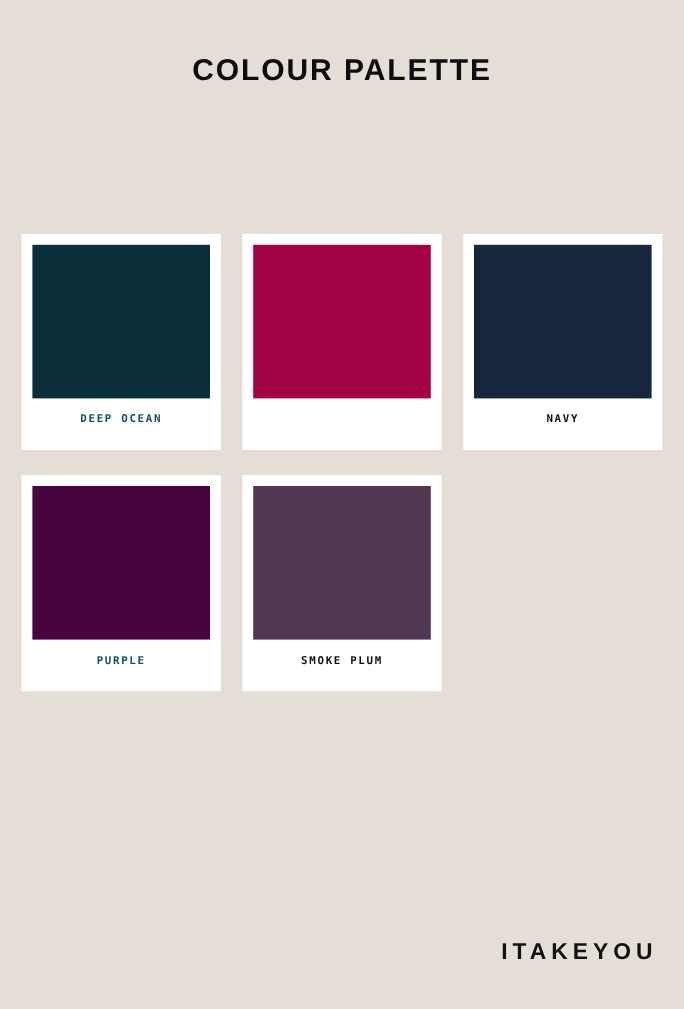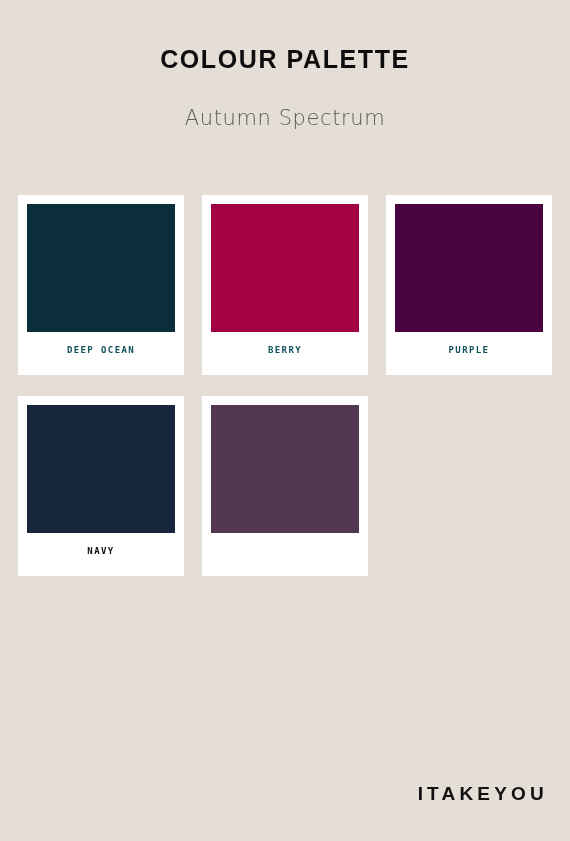--- a/index.html
+++ b/index.html
@@ -117,47 +117,46 @@
     padding-top: 3px;
   }
 </style>
 </head>
 <body>
 
 <div id="palette-page" style="background: rgb(229, 222, 215);">
 
   <div class="header">
     <h1 class="title">COLOUR PALETTE</h1>
-    <p class="subtitle">Autumn Spectrum</p>
   </div>
 
   <div class="grid">
 
     <div class="card">
       <div class="chip" style="background:#0B2F3A;"></div>
       <span class="card-label" style="color: rgb(19, 81, 92);">DEEP OCEAN</span>
     </div>
 
     <div class="card">
       <div class="chip" style="background:#A30345;"></div>
-      <span class="card-label" style="color: rgb(19, 81, 92);">BERRY</span>
+    </div>
+
+    <div class="card">
+      <div class="chip" style="background:#16263C;"></div>
+      <span class="card-label" style="color: rgb(17, 17, 17);">NAVY</span>
     </div>
 
     <div class="card">
       <div class="chip" style="background:#4A0341;"></div>
       <span class="card-label" style="color: rgb(19, 81, 92);">PURPLE</span>
     </div>
 
     <div class="card">
-      <div class="chip" style="background:#16263C;"></div>
-      <span class="card-label" style="color: rgb(17, 17, 17);">NAVY</span>
-    </div>
-
-    <div class="card">
       <div class="chip" style="background:#523752;"></div>
+      <span class="card-label" style="color: rgb(17, 17, 17);">SMOKE PLUM</span>
     </div>
 
 
   </div>
 
   <div class="brand">
     <span class="brand-name">ITAKEYOU</span>
   </div>
 
 </div>

